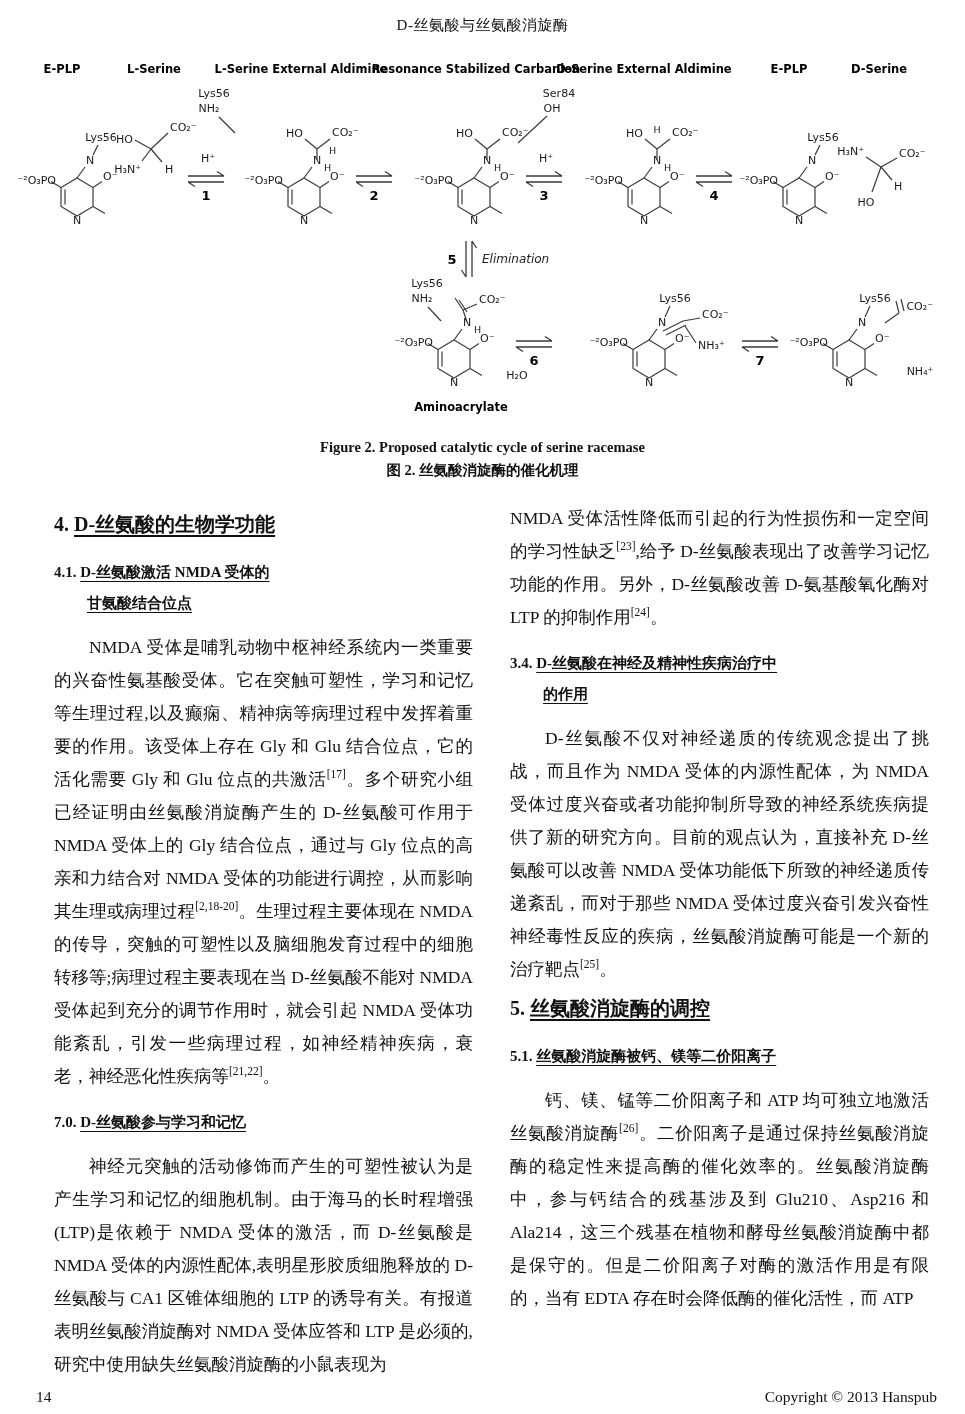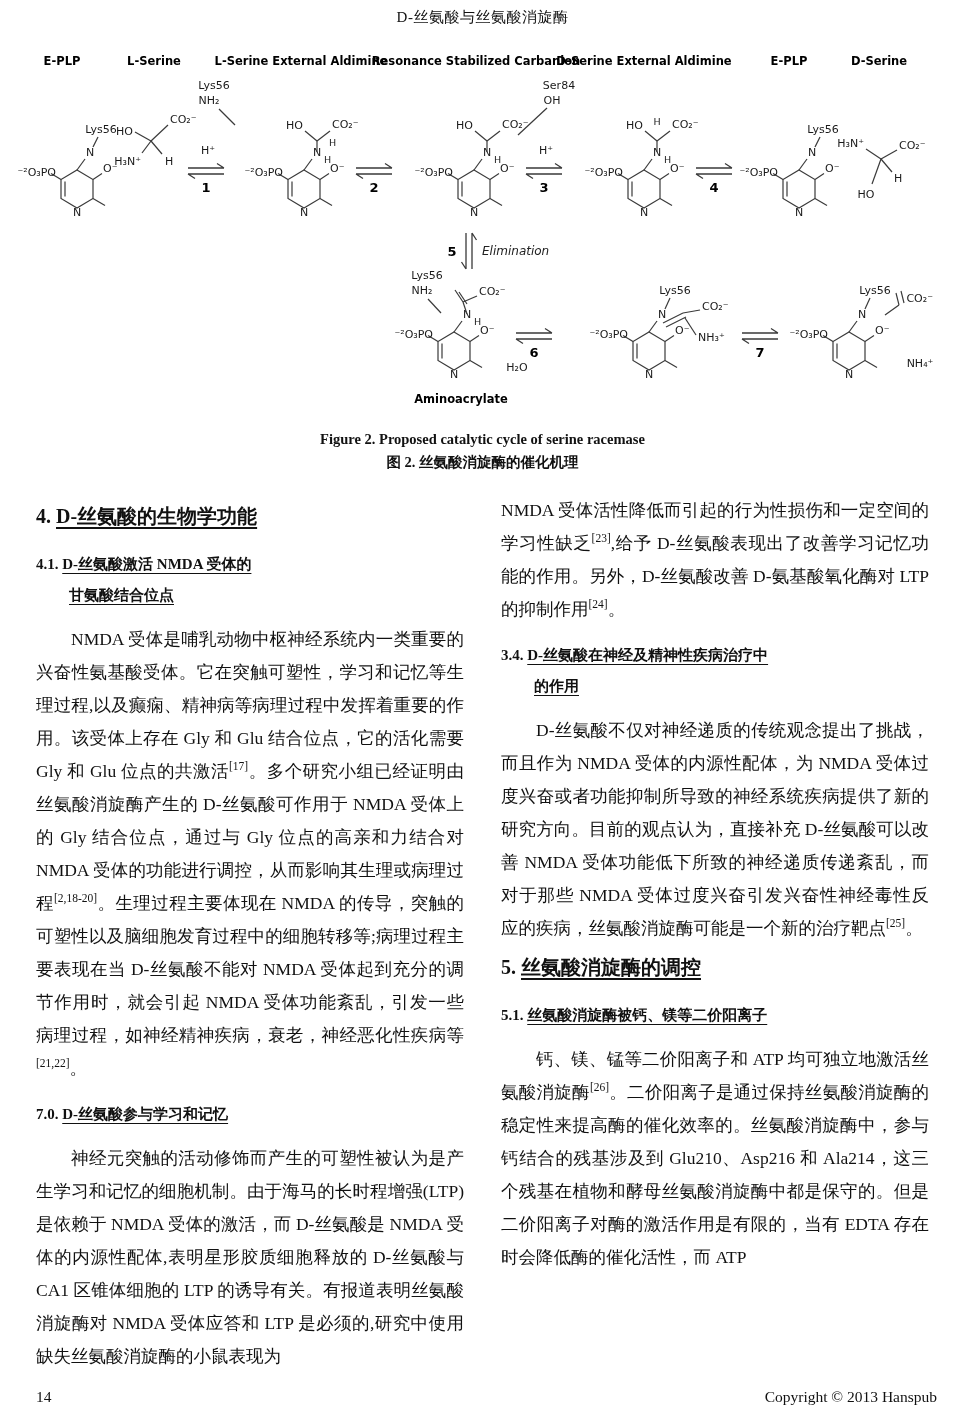--- a/index.html
+++ b/index.html
@@ -1,23 +1,23 @@
 <!DOCTYPE html>
 <html><head>
 <meta charset="utf-8">
 <style>
   html,body{margin:0;padding:0;}
   body{width:965px;height:1414px;background:#ffffff;font-family:"Liberation Serif","DejaVu Serif",serif;color:#111;overflow:hidden;}
-  .page{position:relative;width:100%;height:100%;padding:8px 36px 0;box-sizing:border-box;}
+  .page{position:relative;width:100%;height:100%;padding:16px 36px 0;box-sizing:border-box;}
   .running-head{text-align:center;font-size:15px;letter-spacing:.5px;}
   .scheme{display:block;margin:24px 0 0 -19px;}
   .fig-caption{text-align:center;font-weight:bold;margin-top:8px;}
   .cap-en{font-size:14.5px;}
   .cap-zh{font-size:14.5px;margin-top:5px;}
-  .columns{display:flex;gap:37px;margin-top:22px;}
+  .columns{display:flex;gap:37px;margin-top:22px;margin-left:18px;}
   .col{flex:1;font-size:17.5px;line-height:33px;text-align:justify;}
   h2.sec{font-size:20px;margin:6px 0 16px;font-weight:bold;}
   h3.subsec{font-size:15px;margin:14px 0 12px;font-weight:bold;line-height:31px;}
   .ttl{text-decoration:underline;text-underline-offset:4px;}
   .l2{display:block;padding-left:2.2em;}
   p{margin:0;}
   .body-p{text-indent:2em;}
   .cont{text-indent:0;}
   sup{font-size:11.5px;vertical-align:super;line-height:0;}
   .footer{position:absolute;left:36px;right:28px;bottom:8px;display:flex;justify-content:space-between;font-size:15.5px;}

